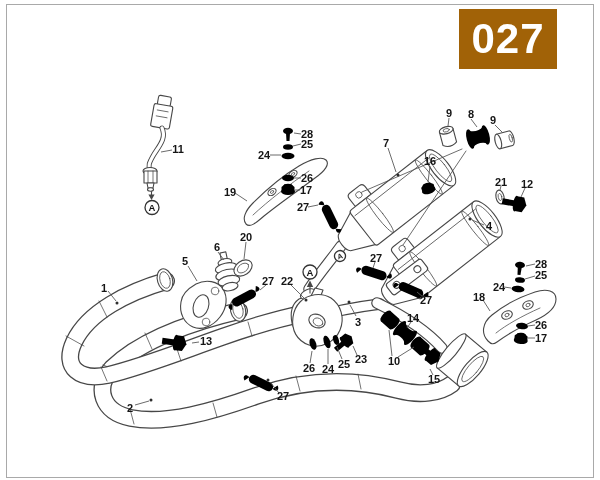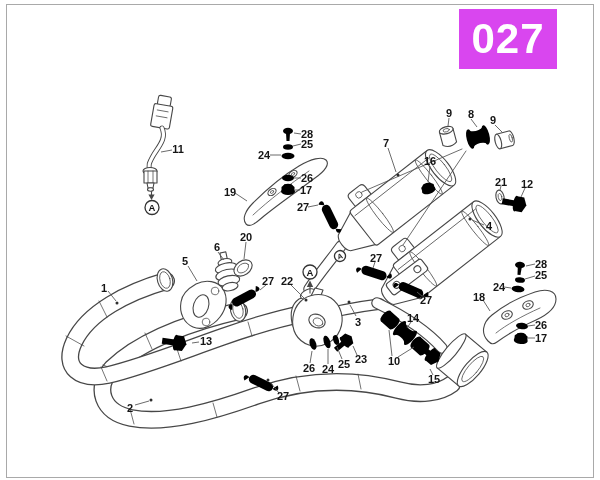--- a/index.html
+++ b/index.html
@@ -389,14 +389,14 @@
           <circle cx="310" cy="272" r="7" class="mk-circle"></circle>
           <text x="310" y="275.5" font-size="9.5" class="mk-text">A</text>
         </g>
         <g transform="rotate(-18 340 256)">
           <circle cx="340" cy="256" r="5.5" class="mk-circle"></circle>
           <text x="340" y="258.75" font-size="7.4" class="mk-text">A</text>
         </g>
       </g>
   </svg>
 
-  <div class="badge" style="background: #d946ef; color: rgb(255, 255, 255);">027</div>
+  <div class="badge" style="background: #a16207; color: rgb(255, 255, 255);">027</div>
 </div>
 
 </body></html>

